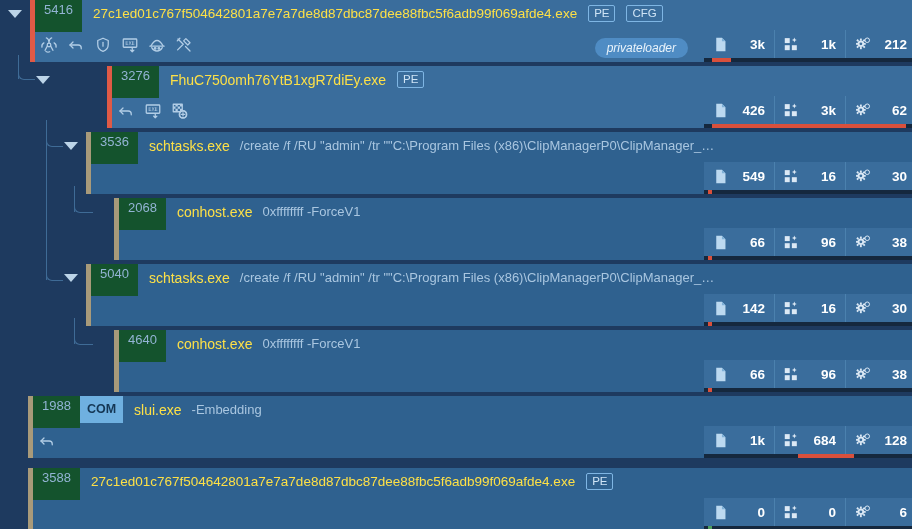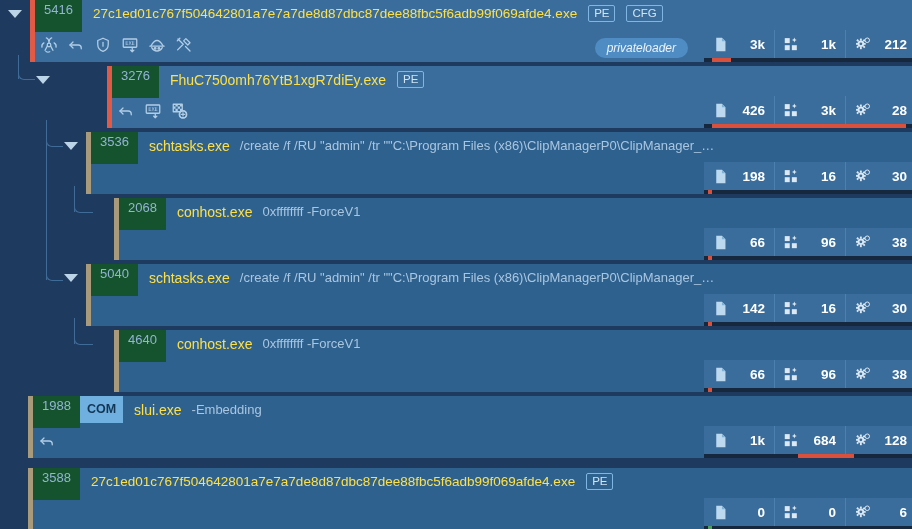--- a/index.html
+++ b/index.html
@@ -344,21 +344,21 @@
                   <rect x="12.8" y="9.8" width="3" height="2.6"></rect>
                   <rect x="3.2" y="4.9" width="2.6" height="2.8" transform="rotate(-45 4.5 6.3)"></rect>
                   <rect x="12.2" y="14" width="2.6" height="2.8" transform="rotate(-45 13.5 15.4)"></rect>
                   <rect x="12.2" y="4.9" width="2.6" height="2.8" transform="rotate(45 13.5 6.3)"></rect>
                   <rect x="3.2" y="14" width="2.6" height="2.8" transform="rotate(45 4.5 15.4)"></rect>
                 </g>
                 <g fill="none" stroke="#dce9f5" stroke-width="1.4">
                   <circle cx="18" cy="6" r="3.2"></circle>
                 </g>
               </svg></span>
-            <span class="mval">28</span>
+            <span class="mval">62</span>
           </div>
         </div>
         <div class="track" style="right: 0px; width: 208px; bottom: 0px;">
           <div class="seg" style="left: 4%; width: 93%; background: rgb(217, 80, 60);"></div>
         </div>
       </div>
       <div class="caret" style="left: 36px; top: 10px;"></div>
     </div>
     <div class="row" style="top: 132px; height: 62px;">
       <div class="card" style="left: 86px;">
@@ -367,21 +367,21 @@
           <span class="pid">3536</span>
           <span class="pname">schtasks.exe</span>
           <span class="cmd">/create /f /RU "admin" /tr ""C:\Program Files (x86)\ClipManagerP0\ClipManager_Svc.exe"" /tn "LOLPA4DESK …</span>
         </div>
         <div class="metrics" style="top: 30px; width: 208px;">
           <div class="mgroup">
             <span class="micon"><svg width="17" height="17" viewBox="0 0 24 24">
                 <path d="M6 2.5h8l5 5v14H6z" fill="#bcd9f0"></path>
                 <path d="M14 2.5v5h5z" fill="#7fb0d6"></path>
               </svg></span>
-            <span class="mval">198</span>
+            <span class="mval">549</span>
           </div>
           <div class="mgroup">
             <span class="micon"><svg width="17" height="17" viewBox="0 0 24 24">
                 <rect x="2.5" y="3" width="7" height="7" fill="#dce9f5"></rect>
                 <rect x="2.5" y="13" width="7" height="7" fill="#dce9f5"></rect>
                 <rect x="12.5" y="13" width="7" height="7" fill="#dce9f5"></rect>
                 <path d="M16 2.2l1 2.4 2.4 1-2.4 1-1 2.4-1-2.4-2.4-1 2.4-1z" fill="#dce9f5"></path>
               </svg></span>
             <span class="mval">16</span>
           </div>

